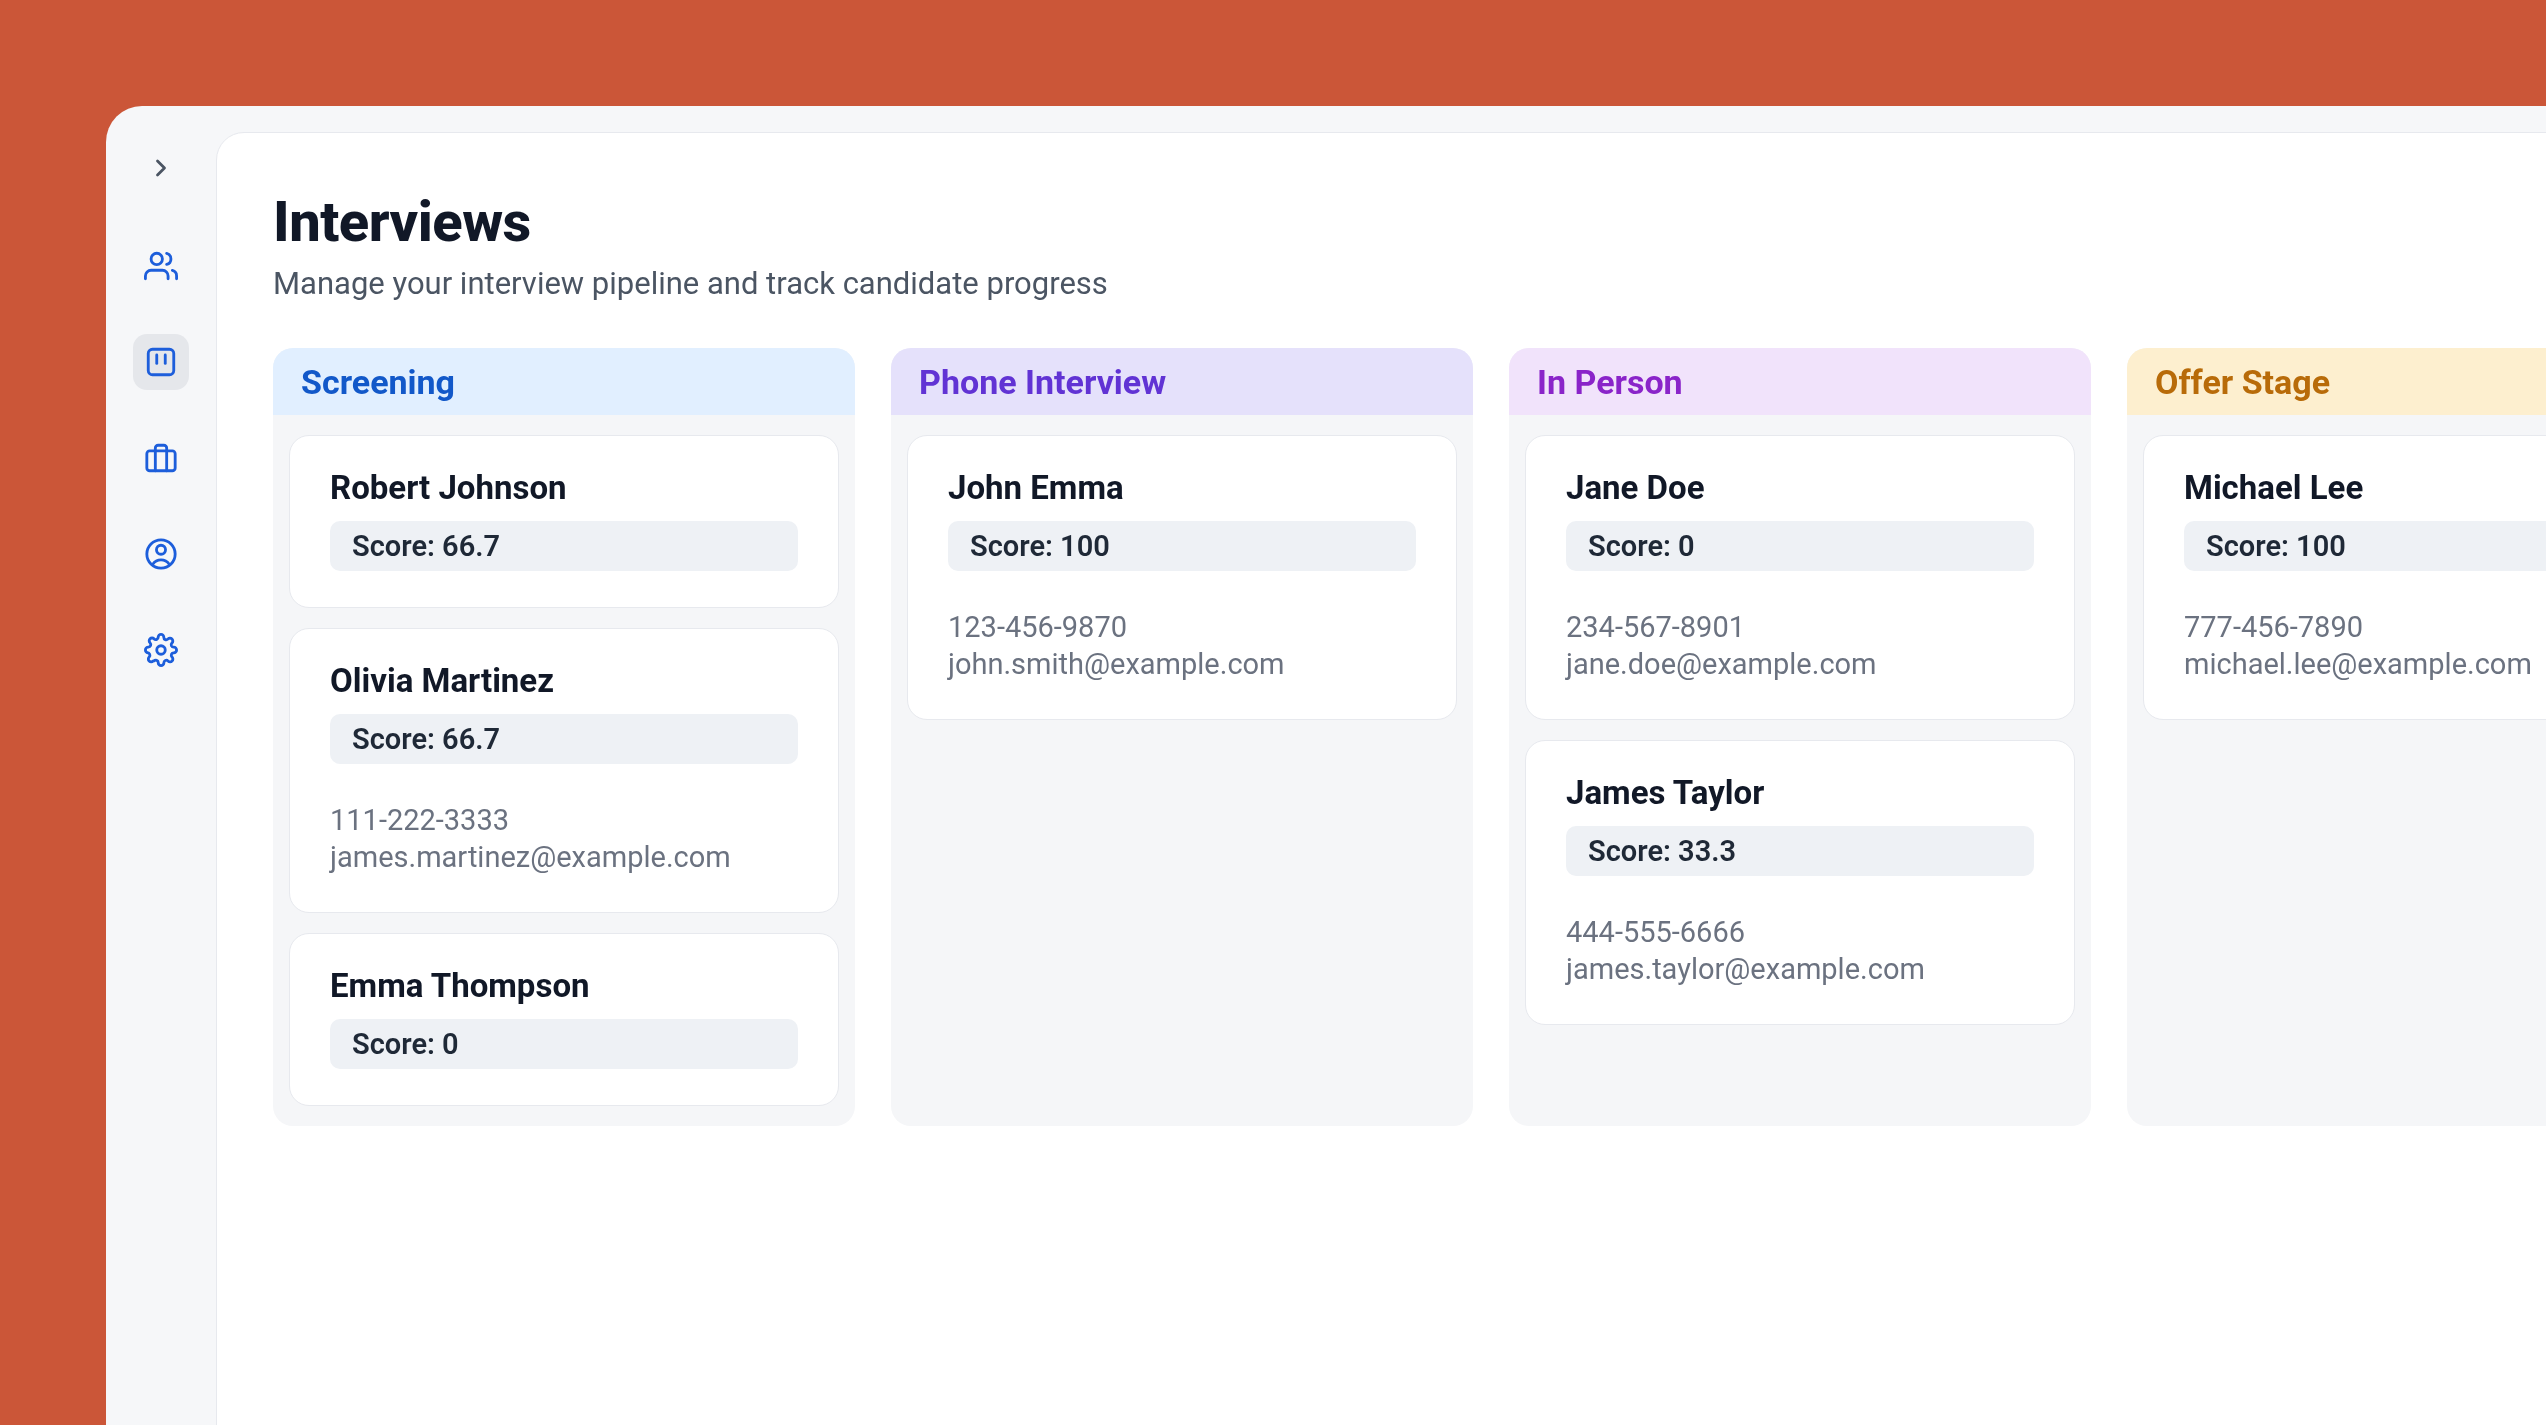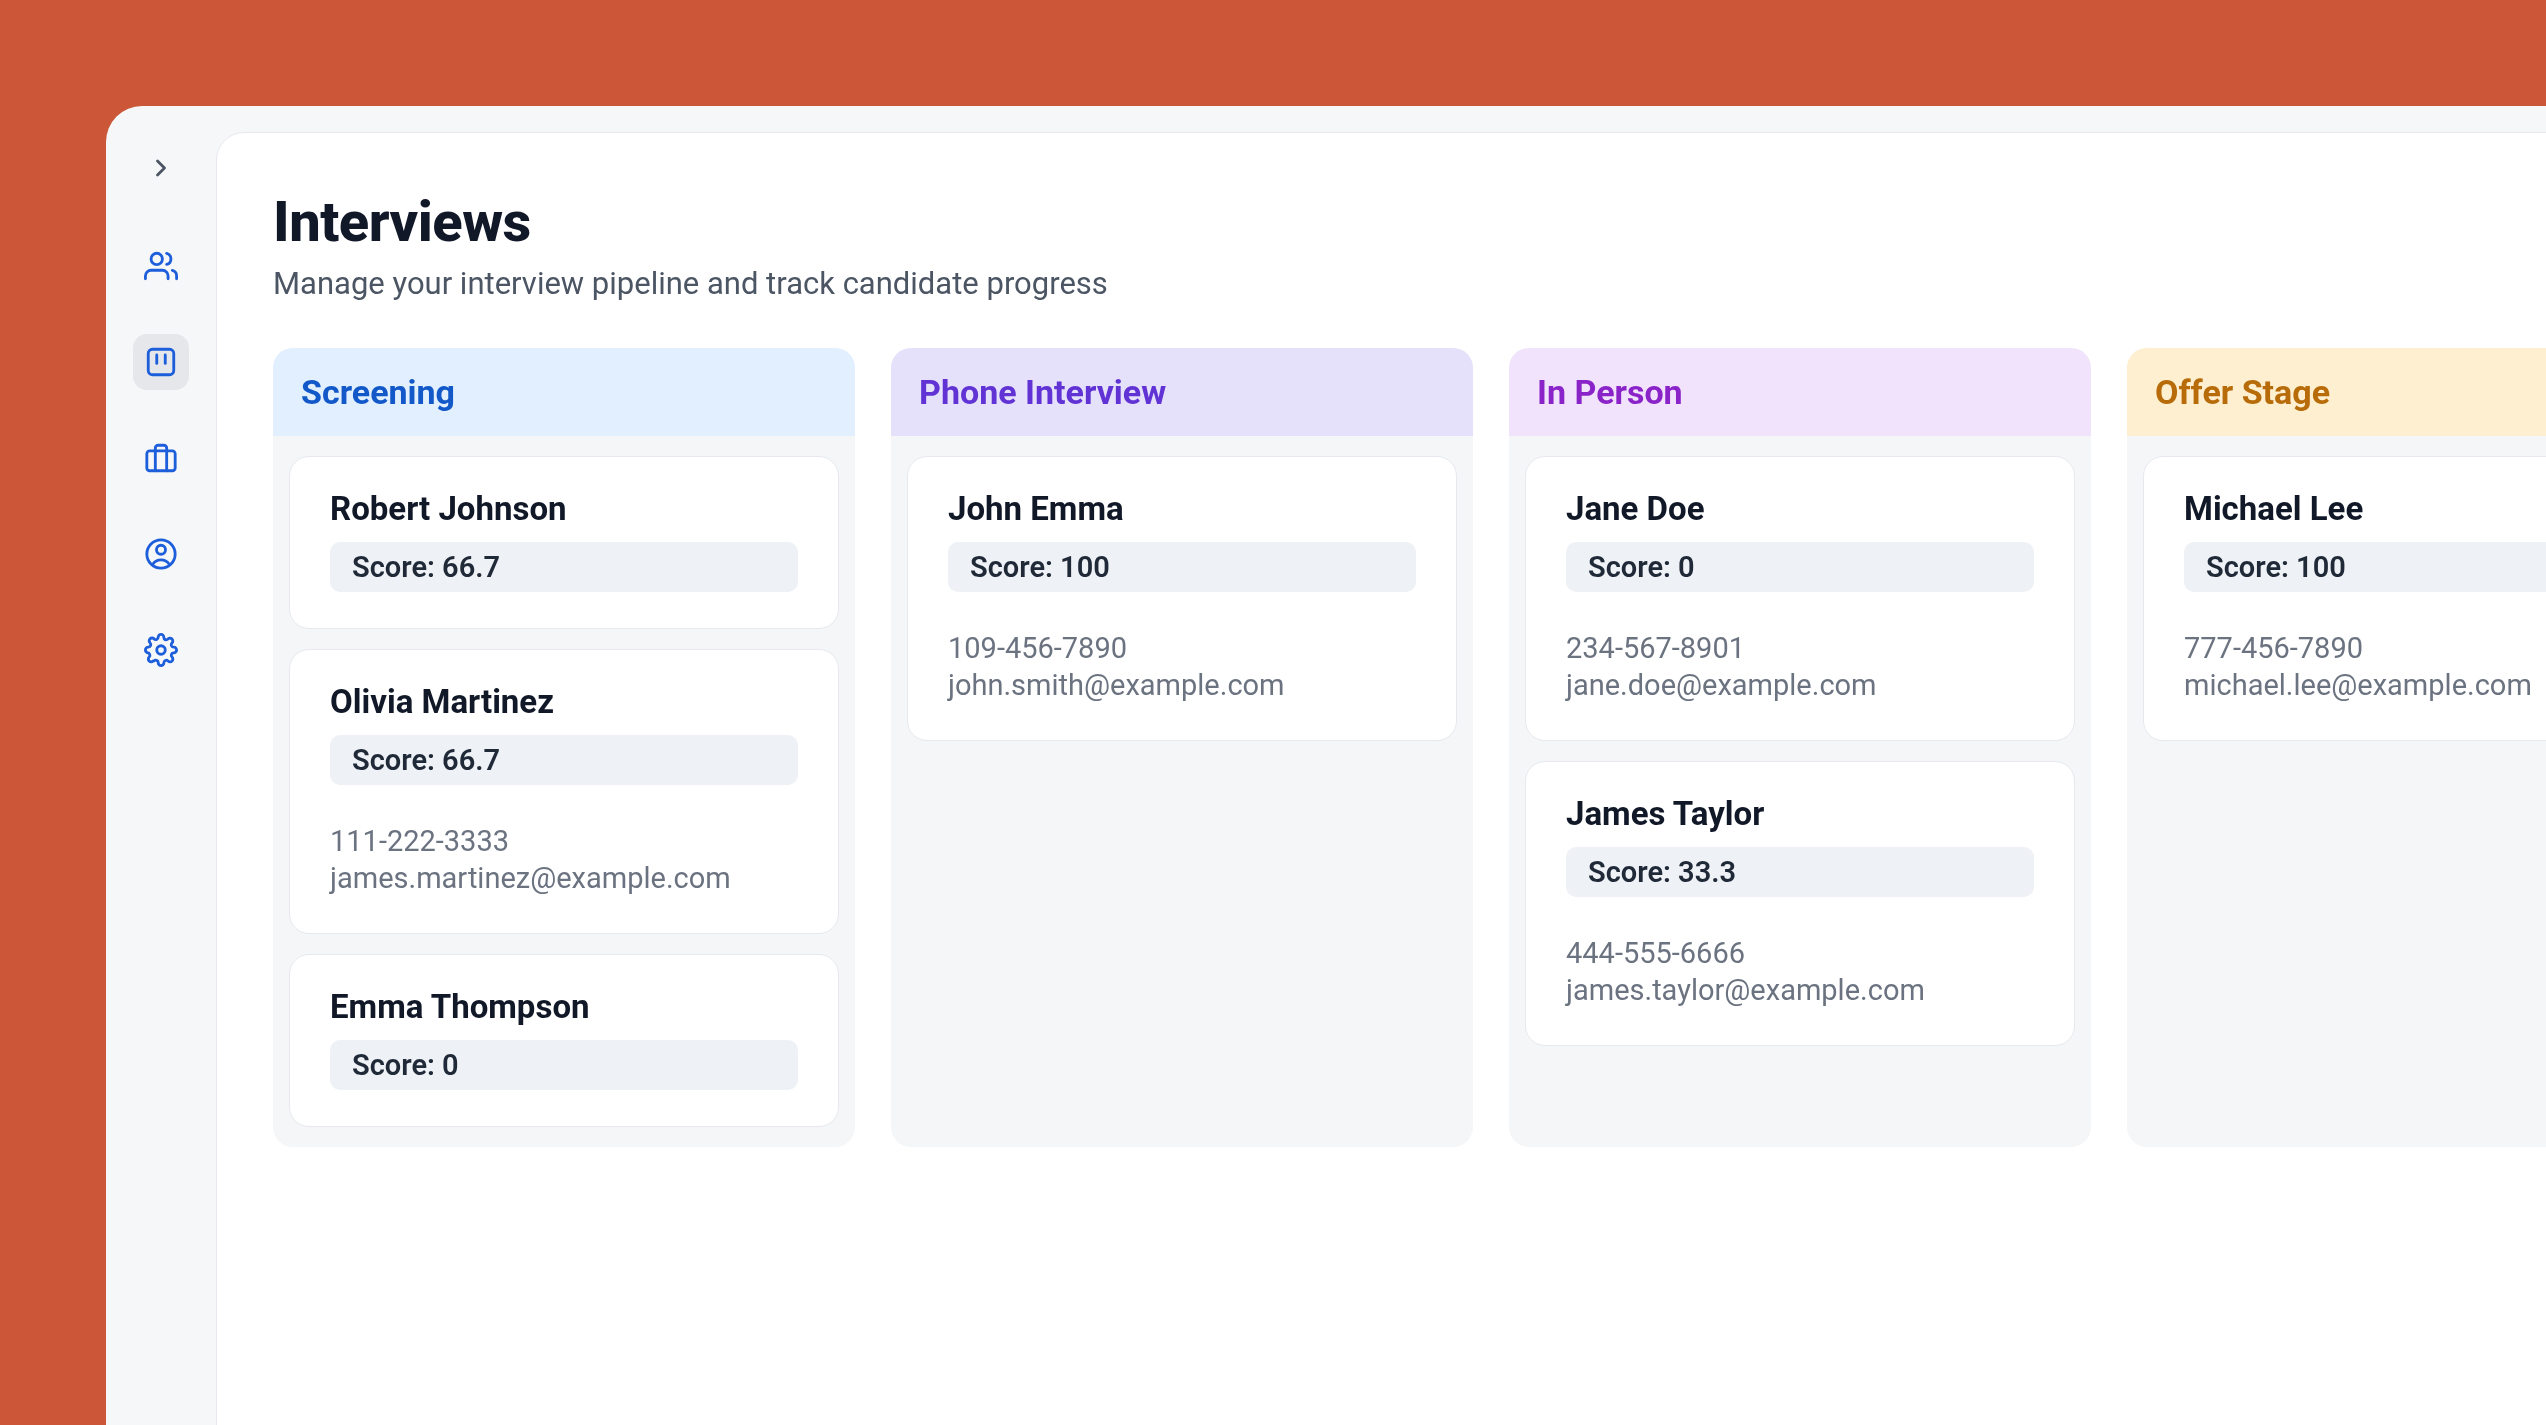--- a/index.html
+++ b/index.html
@@ -75,21 +75,21 @@
   .column {
     width: 582px;
     flex: 0 0 582px;
     background: #f5f6f8;
     border-radius: 20px;
     padding-bottom: 20px;
     display: flex;
     flex-direction: column;
   }
   .col-header {
-    height: 88px;
+    height: 67px;
     display: flex;
     align-items: center;
     padding: 0 28px;
     border-radius: 20px 20px 0 0;
     font-size: 34px;
     font-weight: 700;
   }
   .col-screening   .col-header { background: #e1efff; color: #1258c9; }
   .col-phone       .col-header { background: #e5e1fb; color: #6133d4; }
   .col-inperson    .col-header { background: #f1e3fb; color: #8a24c9; }
@@ -198,21 +198,21 @@
               </div>
             </div>
           </div>
           <div class="column col-phone">
             <div class="col-header">Phone Interview</div>
             <div class="cards">
               <div class="card">
                 <div class="card-name">John Emma</div>
                 <span class="score-pill">Score: 100</span>
                 <div class="card-meta">
-                  <div>109-456-7890</div>
+                  <div>123-456-9870</div>
                   <div>john.smith@example.com</div>
                 </div>
               </div>
             </div>
           </div>
           <div class="column col-inperson">
             <div class="col-header">In Person</div>
             <div class="cards">
               <div class="card">
                 <div class="card-name">Jane Doe</div>

